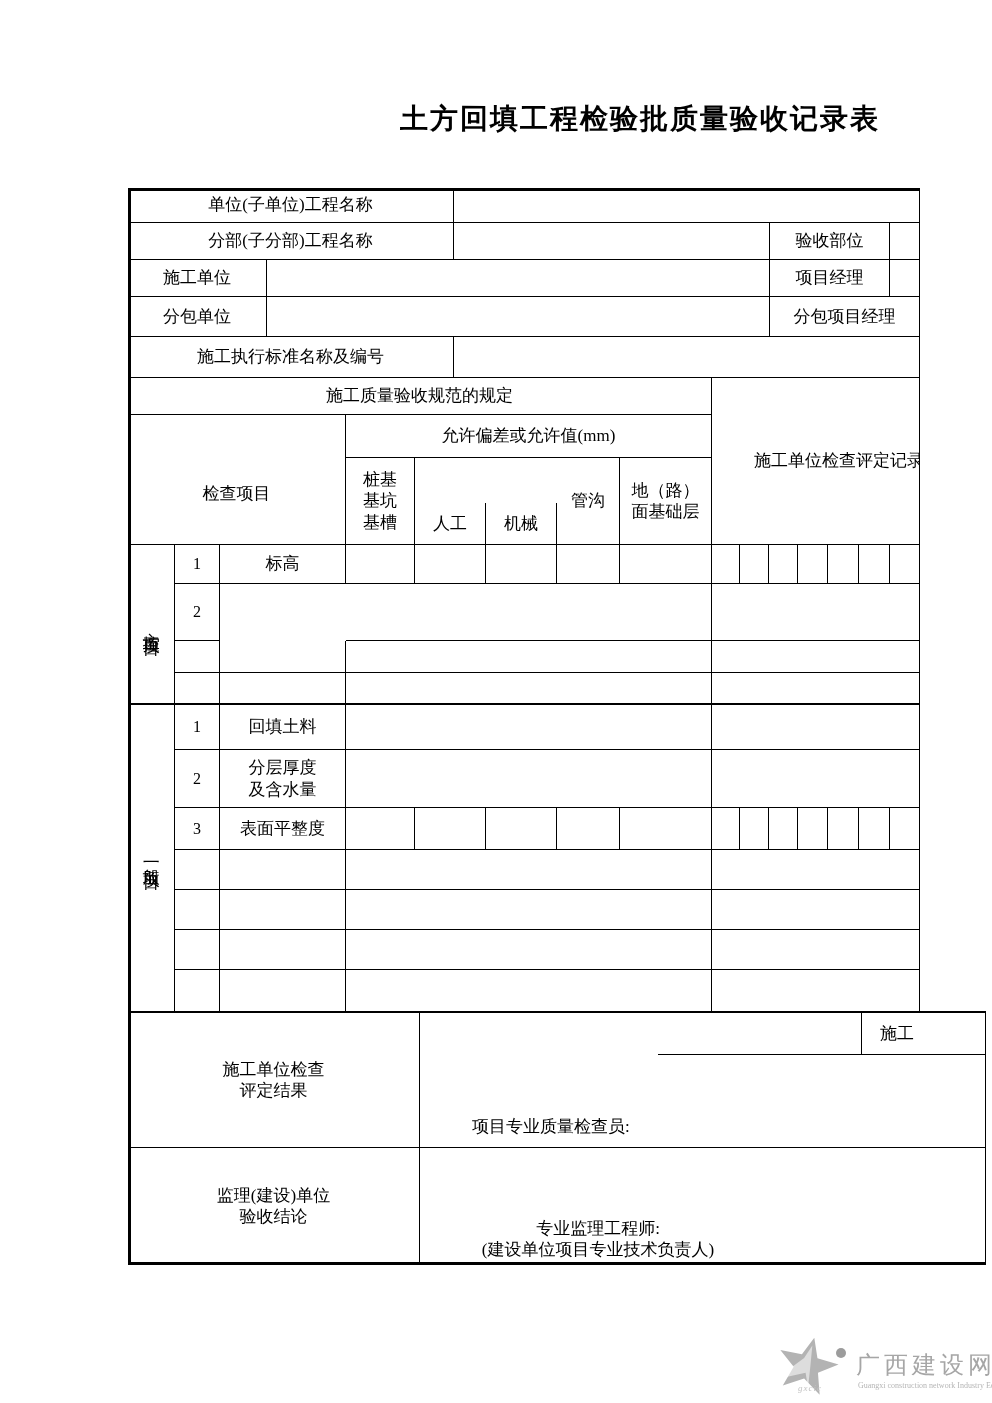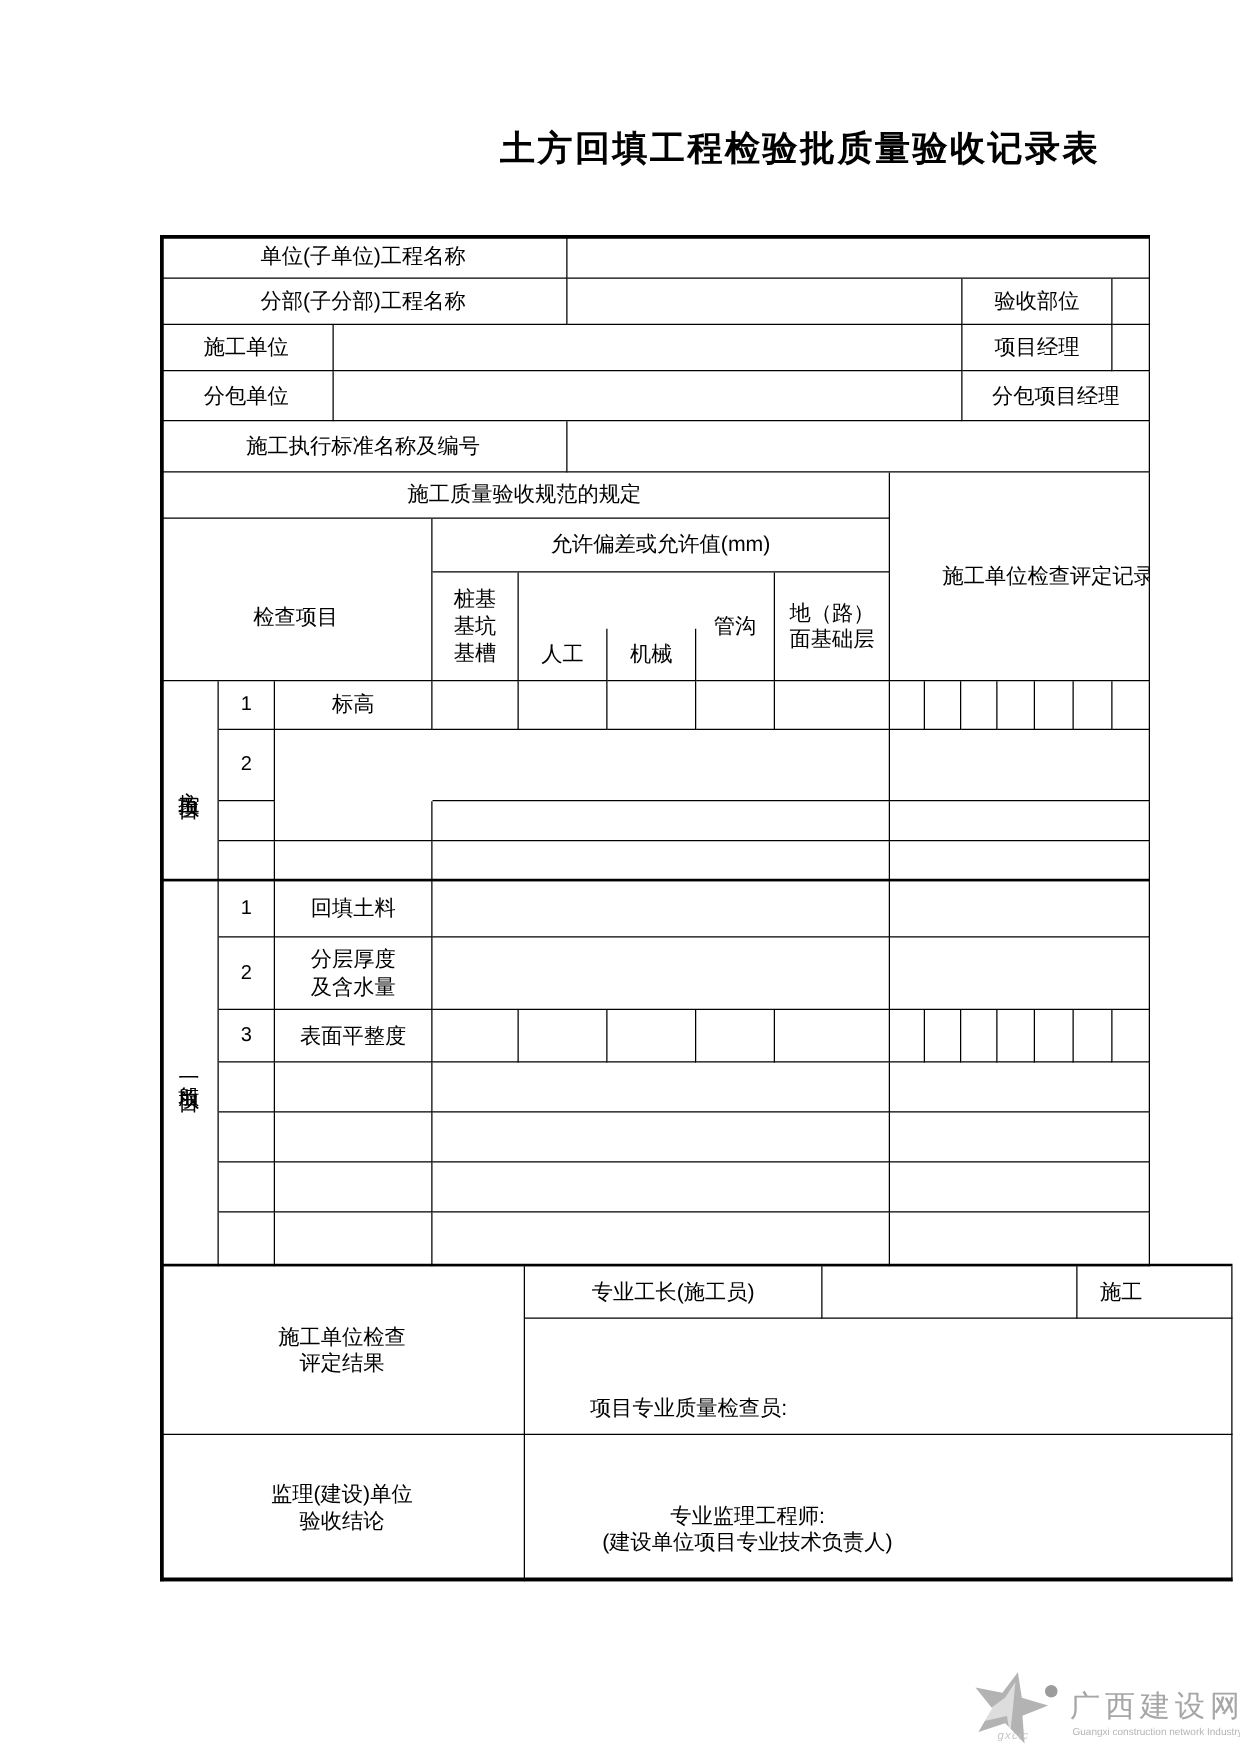--- a/index.html
+++ b/index.html
@@ -1,31 +1,31 @@
 <!DOCTYPE html>
 <html><head>
 <meta charset="utf-8">
 <style>
   html,body{margin:0;padding:0;background:#fff;}
   .page{position:relative;width:992px;height:1403px;background:#ffffff;overflow:hidden;
-        font-family:Liberation Sans, sans-serif;color:#000;}
+        font-family:Liberation Serif, serif;color:#000;}
   .title{position:absolute;left:288px;top:100px;width:704px;text-align:center;
          font-size:28px;font-weight:bold;letter-spacing:2px;white-space:nowrap;}
   .tbl{position:absolute;left:128px;top:188px;width:862px;height:1077px;}
   .cell{position:absolute;box-sizing:border-box;border-right:1px solid #000;border-bottom:1px solid #000;
         display:flex;align-items:center;justify-content:center;font-size:17px;line-height:1.25;
         overflow:hidden;text-align:center;}
   .num{font-size:16px;}
   .vert{writing-mode:vertical-rl;text-orientation:upright;letter-spacing:3px;font-size:17px;}
   .rule{position:absolute;background:#000;}
   .nowrap{white-space:nowrap;}
   .rechdr{justify-content:flex-start;padding-left:42px;white-space:nowrap;}
   .chk{align-items:flex-end;justify-content:flex-start;padding:0 0 10px 52px;text-align:left;}
   .supv{align-items:flex-end;justify-content:flex-start;}
-  .supv .blk{width:300px;margin:0 0 20px 28px;text-align:center;}
+  .supv .blk{width:300px;margin:0 0 4px 28px;text-align:center;}
   .crew{justify-content:flex-start;padding-left:18px;text-align:left;}
   .w40{width:40px;} .w58{width:58px;} .w74{width:74px;text-align:center;} .w76{width:76px;} .w110{width:110px;text-align:center;} .w130{width:130px;}
   .logo{position:absolute;left:770px;top:1335px;width:220px;height:65px;}
   .logo .cn{position:absolute;left:86px;top:14px;font-size:24px;letter-spacing:4px;color:#a6a6a6;white-space:nowrap;}
   .logo .en{position:absolute;left:88px;top:46px;font-size:8px;color:#b5b5b5;white-space:nowrap;}
   .logo .cap{position:absolute;left:28px;top:48px;font-size:9px;font-style:italic;color:#c4c4c4;letter-spacing:1px;}
 </style>
 </head>
 <body>
 
@@ -146,21 +146,20 @@
     <div class="cell" style="left:584px;top:742px;width:208px;height:40px"></div>
 
     <div class="cell" style="left:47px;top:782px;width:45px;height:43px"></div>
     <div class="cell" style="left:92px;top:782px;width:126px;height:43px"></div>
     <div class="cell" style="left:218px;top:782px;width:366px;height:43px"></div>
     <div class="cell" style="left:584px;top:782px;width:208px;height:43px"></div>
 
     <div class="cell" style="left:0px;top:825px;width:292px;height:135px">
         <span class="w110">施工单位检查评定结果</span>
       </div>
-    <div class="cell nowrap" style="left:292px;top:825px;width:238px;height:42px">专业工长(施工员)</div>
     <div class="cell" style="left:530px;top:825px;width:204px;height:42px"></div>
     <div class="cell crew" style="left:734px;top:825px;width:124px;height:42px">施工</div>
     <div class="cell chk" style="left:292px;top:867px;width:566px;height:93px">项目专业质量检查员:</div>
 
     <div class="cell" style="left:0px;top:960px;width:292px;height:117px">
         <span class="w130">监理(建设)单位验收结论</span>
       </div>
     <div class="cell supv" style="left:292px;top:960px;width:566px;height:117px">
       <div class="blk">
         <div>专业监理工程师:</div>

